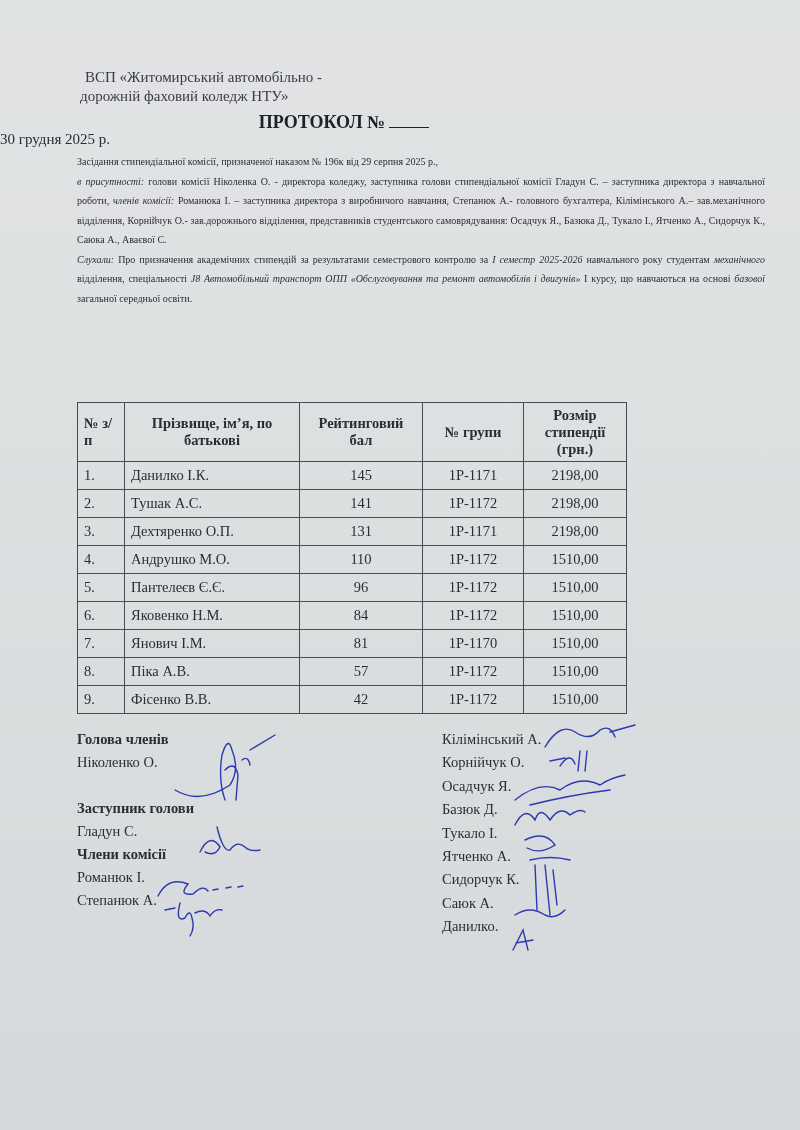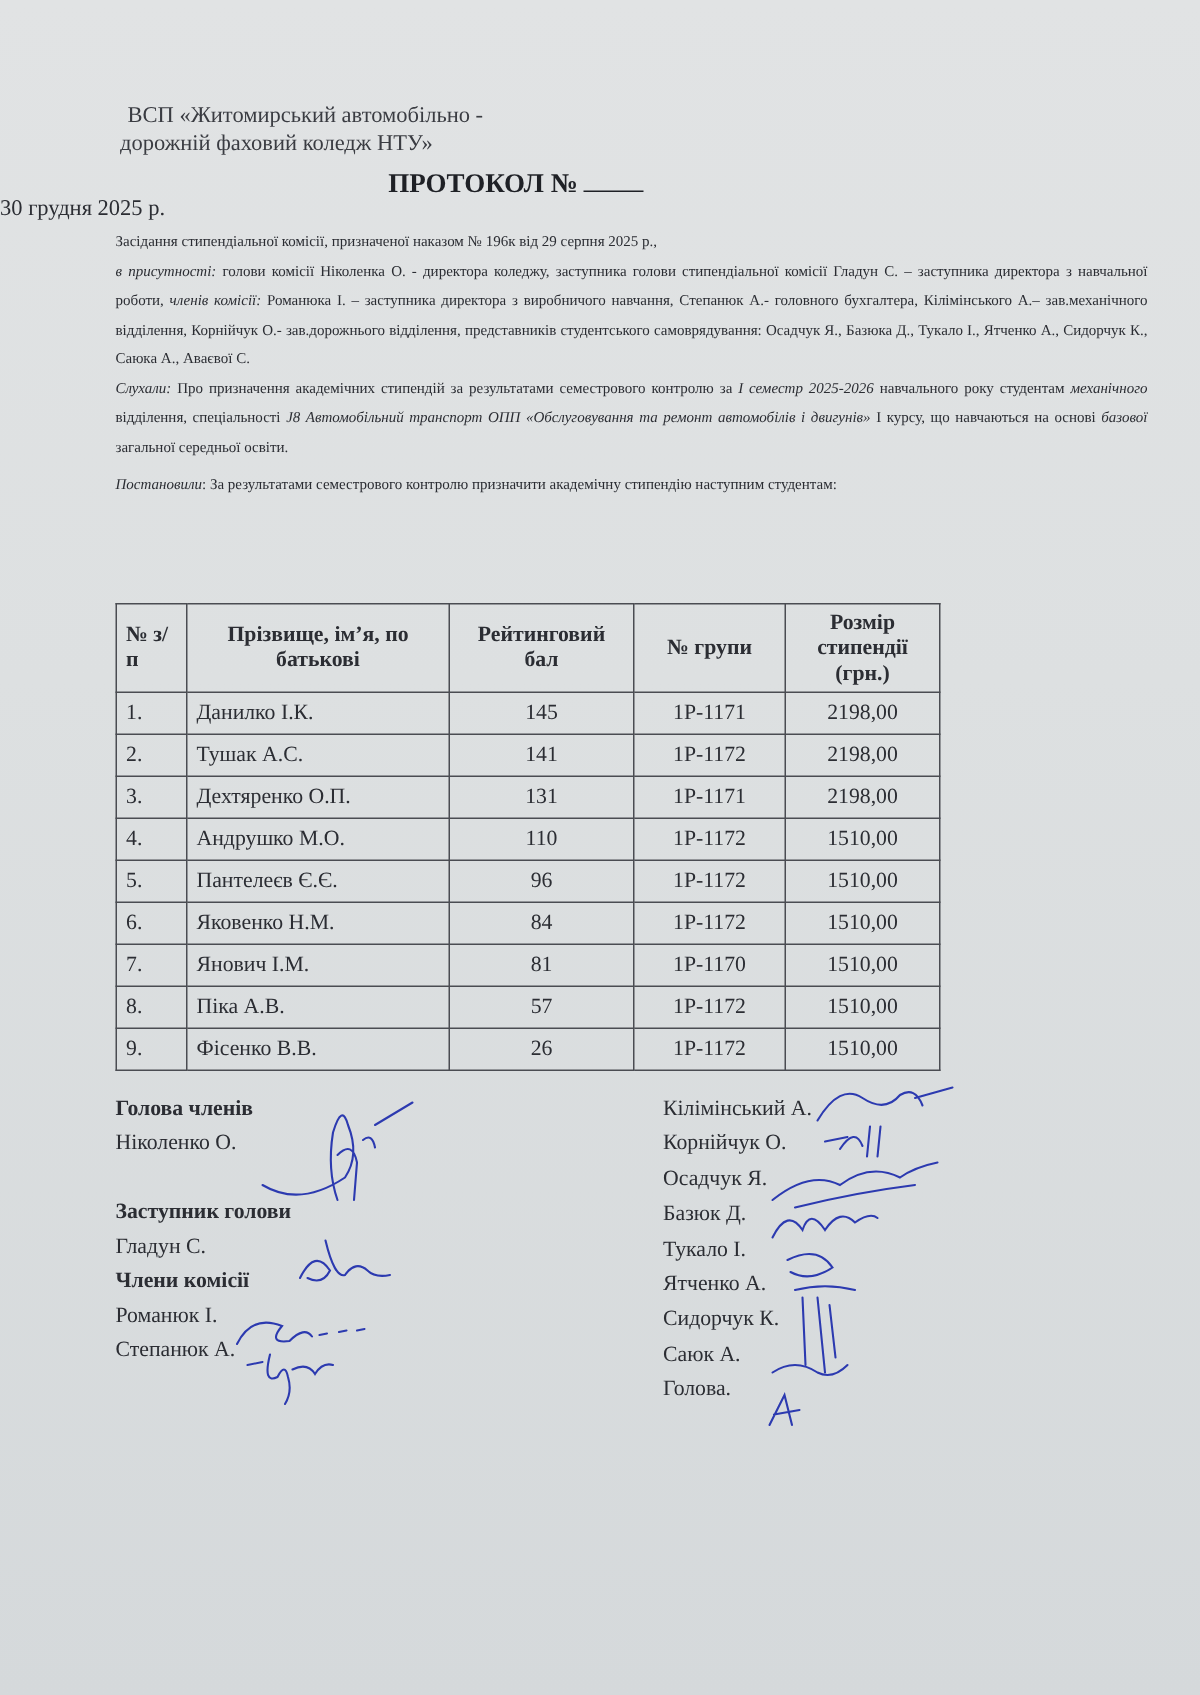--- a/index.html
+++ b/index.html
@@ -36,21 +36,20 @@
   </div>
 
   <div class="title"><span>ПРОТОКОЛ №</span><span class="blank"></span></div>
   <div class="date">30 грудня 2025 р.</div>
 
   <div class="body">
     <p>Засідання стипендіальної комісії, призначеної наказом № 196к від  29 серпня 2025 р.,</p>
     <p><span class="it">в присутності:</span><span> голови комісії  Ніколенка О. - директора коледжу, заступника голови стипендіальної комісії Гладун С. – заступника директора з навчальної роботи, </span><span class="it">членів комісії:</span><span> Романюка І. – заступника директора з виробничого навчання, Степанюк А.- головного бухгалтера, Кілімінського А.– зав.механічного відділення, Корнійчук О.- зав.дорожнього відділення, представників студентського самоврядування: Осадчук Я., Базюка Д., Тукало І., Ятченко А., Сидорчук К., Саюка А., Аваєвої С.</span></p>
     <p><span class="bi">Слухали:</span><span> Про призначення академічних стипендій за результатами семестрового контролю за </span><span class="it">І семестр 2025-2026</span><span> навчального року студентам </span><span class="it">механічного</span><span> відділення, спеціальності </span><span class="it">J8 Автомобільний транспорт ОПП «Обслуговування та ремонт автомобілів і двигунів»</span><span> І курсу, що навчаються на основі </span><span class="it">базової</span><span> загальної середньої освіти.</span></p>
     <div class="gap"></div>
-    <p><span class="bi">Постановили</span><span>: За результатами семестрового контролю призначити академічну стипендію наступним студентам:</span></p>
   </div>
 
   <table>
     <thead>
       <tr>
         <th class="num">№ з/п</th>
         <th>Прізвище, ім’я, по батькові</th>
         <th style="width:110px">Рейтинговий бал</th>
         <th style="width:88px">№ групи</th>
         <th style="width:90px">Розмір стипендії (грн.)</th>
@@ -109,21 +108,21 @@
         <tr>
           <td>8.</td>
           <td>Піка А.В.</td>
           <td class="c">57</td>
           <td class="c">1Р-1172</td>
           <td class="c">1510,00</td>
         </tr>
         <tr>
           <td>9.</td>
           <td>Фісенко В.В.</td>
-          <td class="c">26</td>
+          <td class="c">42</td>
           <td class="c">1Р-1172</td>
           <td class="c">1510,00</td>
         </tr>
       </tbody>
   </table>
 
   <div class="sig-left">
     <div class="b">Голова членів</div>
     <div>Ніколенко О.</div>
     <div style="height:23px"></div>
@@ -136,21 +135,21 @@
 
   <div class="sig-right">
     <div>Кілімінський А.</div>
     <div>Корнійчук О.</div>
     <div>Осадчук Я.</div>
     <div>Базюк Д.</div>
     <div>Тукало І.</div>
     <div>Ятченко А.</div>
     <div>Сидорчук К.</div>
     <div>Саюк А.</div>
-    <div>Голова.</div>
+    <div>Данилко.</div>
   </div>
 
   <svg class="sig sign" style="left:170px;top:730px" width="110" height="80">
     <path d="M5 60 Q30 75 60 55 Q70 40 62 20 Q58 5 52 25 Q48 50 55 70 M55 40 Q65 30 68 45 L66 70 M72 30 Q78 25 80 35 M80 20 L105 5"></path>
   </svg>
   <svg class="sig sign" style="left:195px;top:822px" width="70" height="40">
     <path d="M5 30 Q15 10 25 25 Q20 35 10 30 M22 5 Q28 30 35 28 Q42 18 50 25 Q55 30 65 28"></path>
   </svg>
   <svg class="sig sign" style="left:148px;top:876px" width="100" height="30">
     <path d="M10 20 Q20 0 40 8 Q30 20 45 18 Q55 8 60 15 M65 14 L70 13 M78 12 L83 11 M90 11 L95 10"></path>

